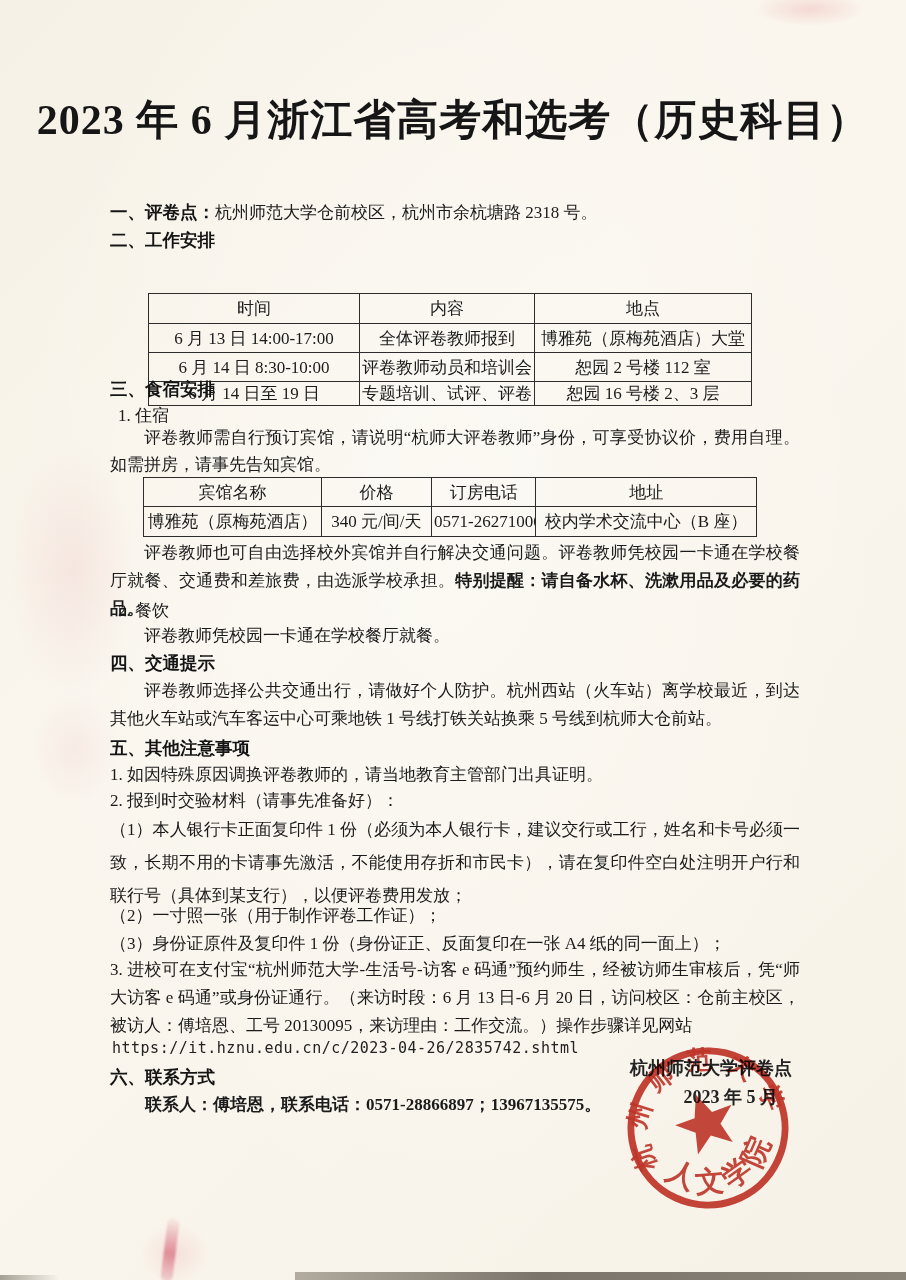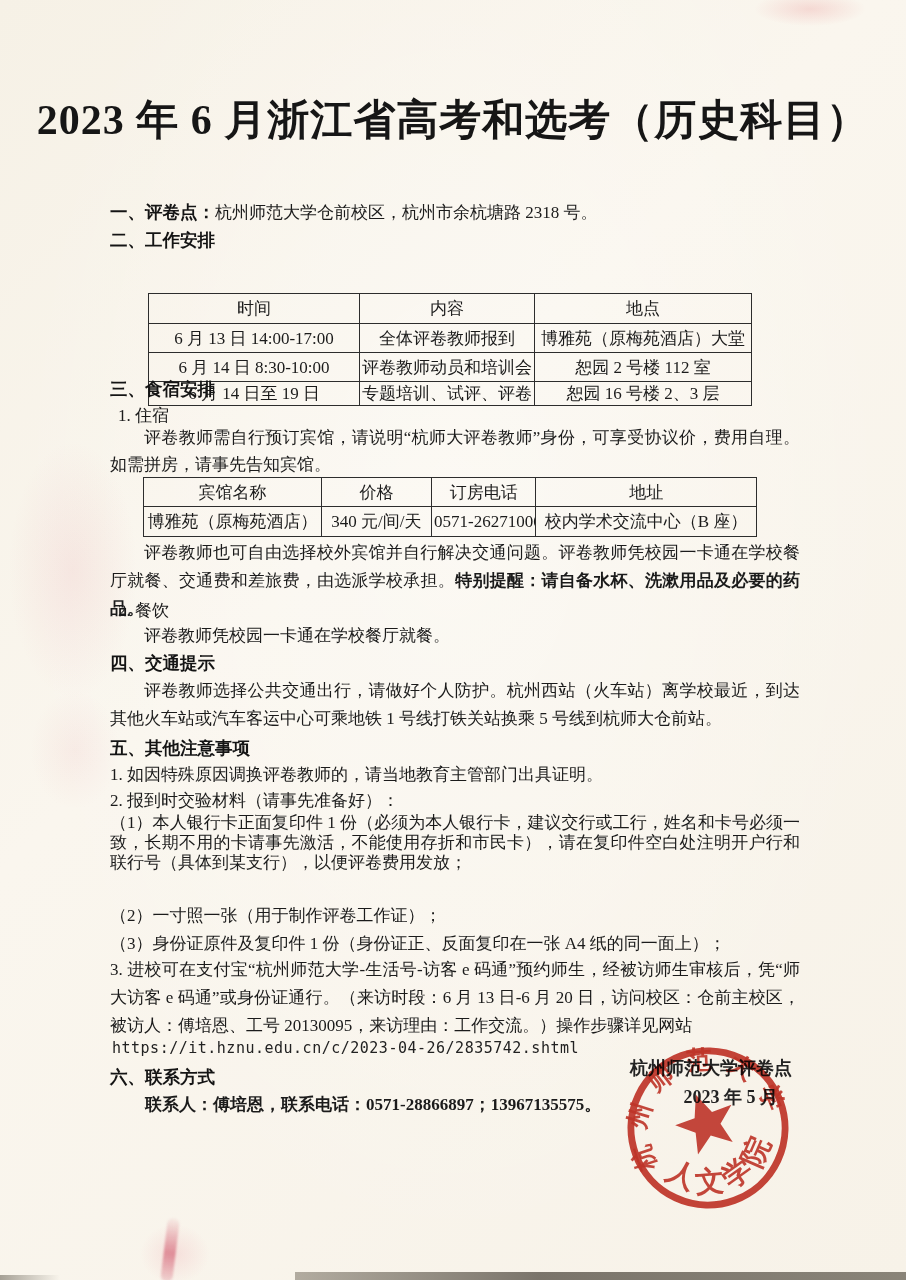--- a/index.html
+++ b/index.html
@@ -171,21 +171,21 @@
 
   <div class="abs body-text" style="top:597px;left:118px;">2. 餐饮</div>
   <div class="abs para indent body-text" style="top:622px;">评卷教师凭校园一卡通在学校餐厅就餐。</div>
 
   <div class="abs sec-head" style="top:651px;left:110px;">四、交通提示</div>
   <div class="abs para indent body-text" style="top:677px;">评卷教师选择公共交通出行，请做好个人防护。杭州西站（火车站）离学校最近，到达其他火车站或汽车客运中心可乘地铁 1 号线打铁关站换乘 5 号线到杭师大仓前站。</div>
 
   <div class="abs sec-head" style="top:736px;left:110px;">五、其他注意事项</div>
   <div class="abs para body-text" style="top:761px;">1. 如因特殊原因调换评卷教师的，请当地教育主管部门出具证明。</div>
   <div class="abs para body-text" style="top:787px;">2. 报到时交验材料（请事先准备好）：</div>
-  <div class="abs para body-text" style="top:813px;line-height:20px;">（1）本人银行卡正面复印件 1 份（必须为本人银行卡，建议交行或工行，姓名和卡号必须一致，长期不用的卡请事先激活，不能使用存折和市民卡），请在复印件空白处注明开户行和联行号（具体到某支行），以便评卷费用发放；</div>
+  <div class="abs para body-text" style="top:813px;line-height:33px;">（1）本人银行卡正面复印件 1 份（必须为本人银行卡，建议交行或工行，姓名和卡号必须一致，长期不用的卡请事先激活，不能使用存折和市民卡），请在复印件空白处注明开户行和联行号（具体到某支行），以便评卷费用发放；</div>
   <div class="abs para body-text" style="top:902px;">（2）一寸照一张（用于制作评卷工作证）；</div>
   <div class="abs para body-text" style="top:930px;">（3）身份证原件及复印件 1 份（身份证正、反面复印在一张 A4 纸的同一面上）；</div>
   <div class="abs para body-text" style="top:956px;">3. 进校可在支付宝“杭州师范大学-生活号-访客 e 码通”预约师生，经被访师生审核后，凭“师大访客 e 码通”或身份证通行。（来访时段：6 月 13 日-6 月 20 日，访问校区：仓前主校区，被访人：傅培恩、工号 20130095，来访理由：工作交流。）操作步骤详见网站</div>
   <div class="abs url-line" style="top:1039px;left:112px;">https://it.hznu.edu.cn/c/2023-04-26/2835742.shtml</div>
 
   <div class="abs sec-head" style="top:1065px;left:110px;">六、联系方式</div>
   <div class="abs body-text" style="top:1091px;left:145px;font-weight:bold;">联系人：傅培恩，联系电话：0571-28866897；13967135575。</div>
 
   <div class="abs signature" style="top:1056px;">
     <div>杭州师范大学评卷点</div>

